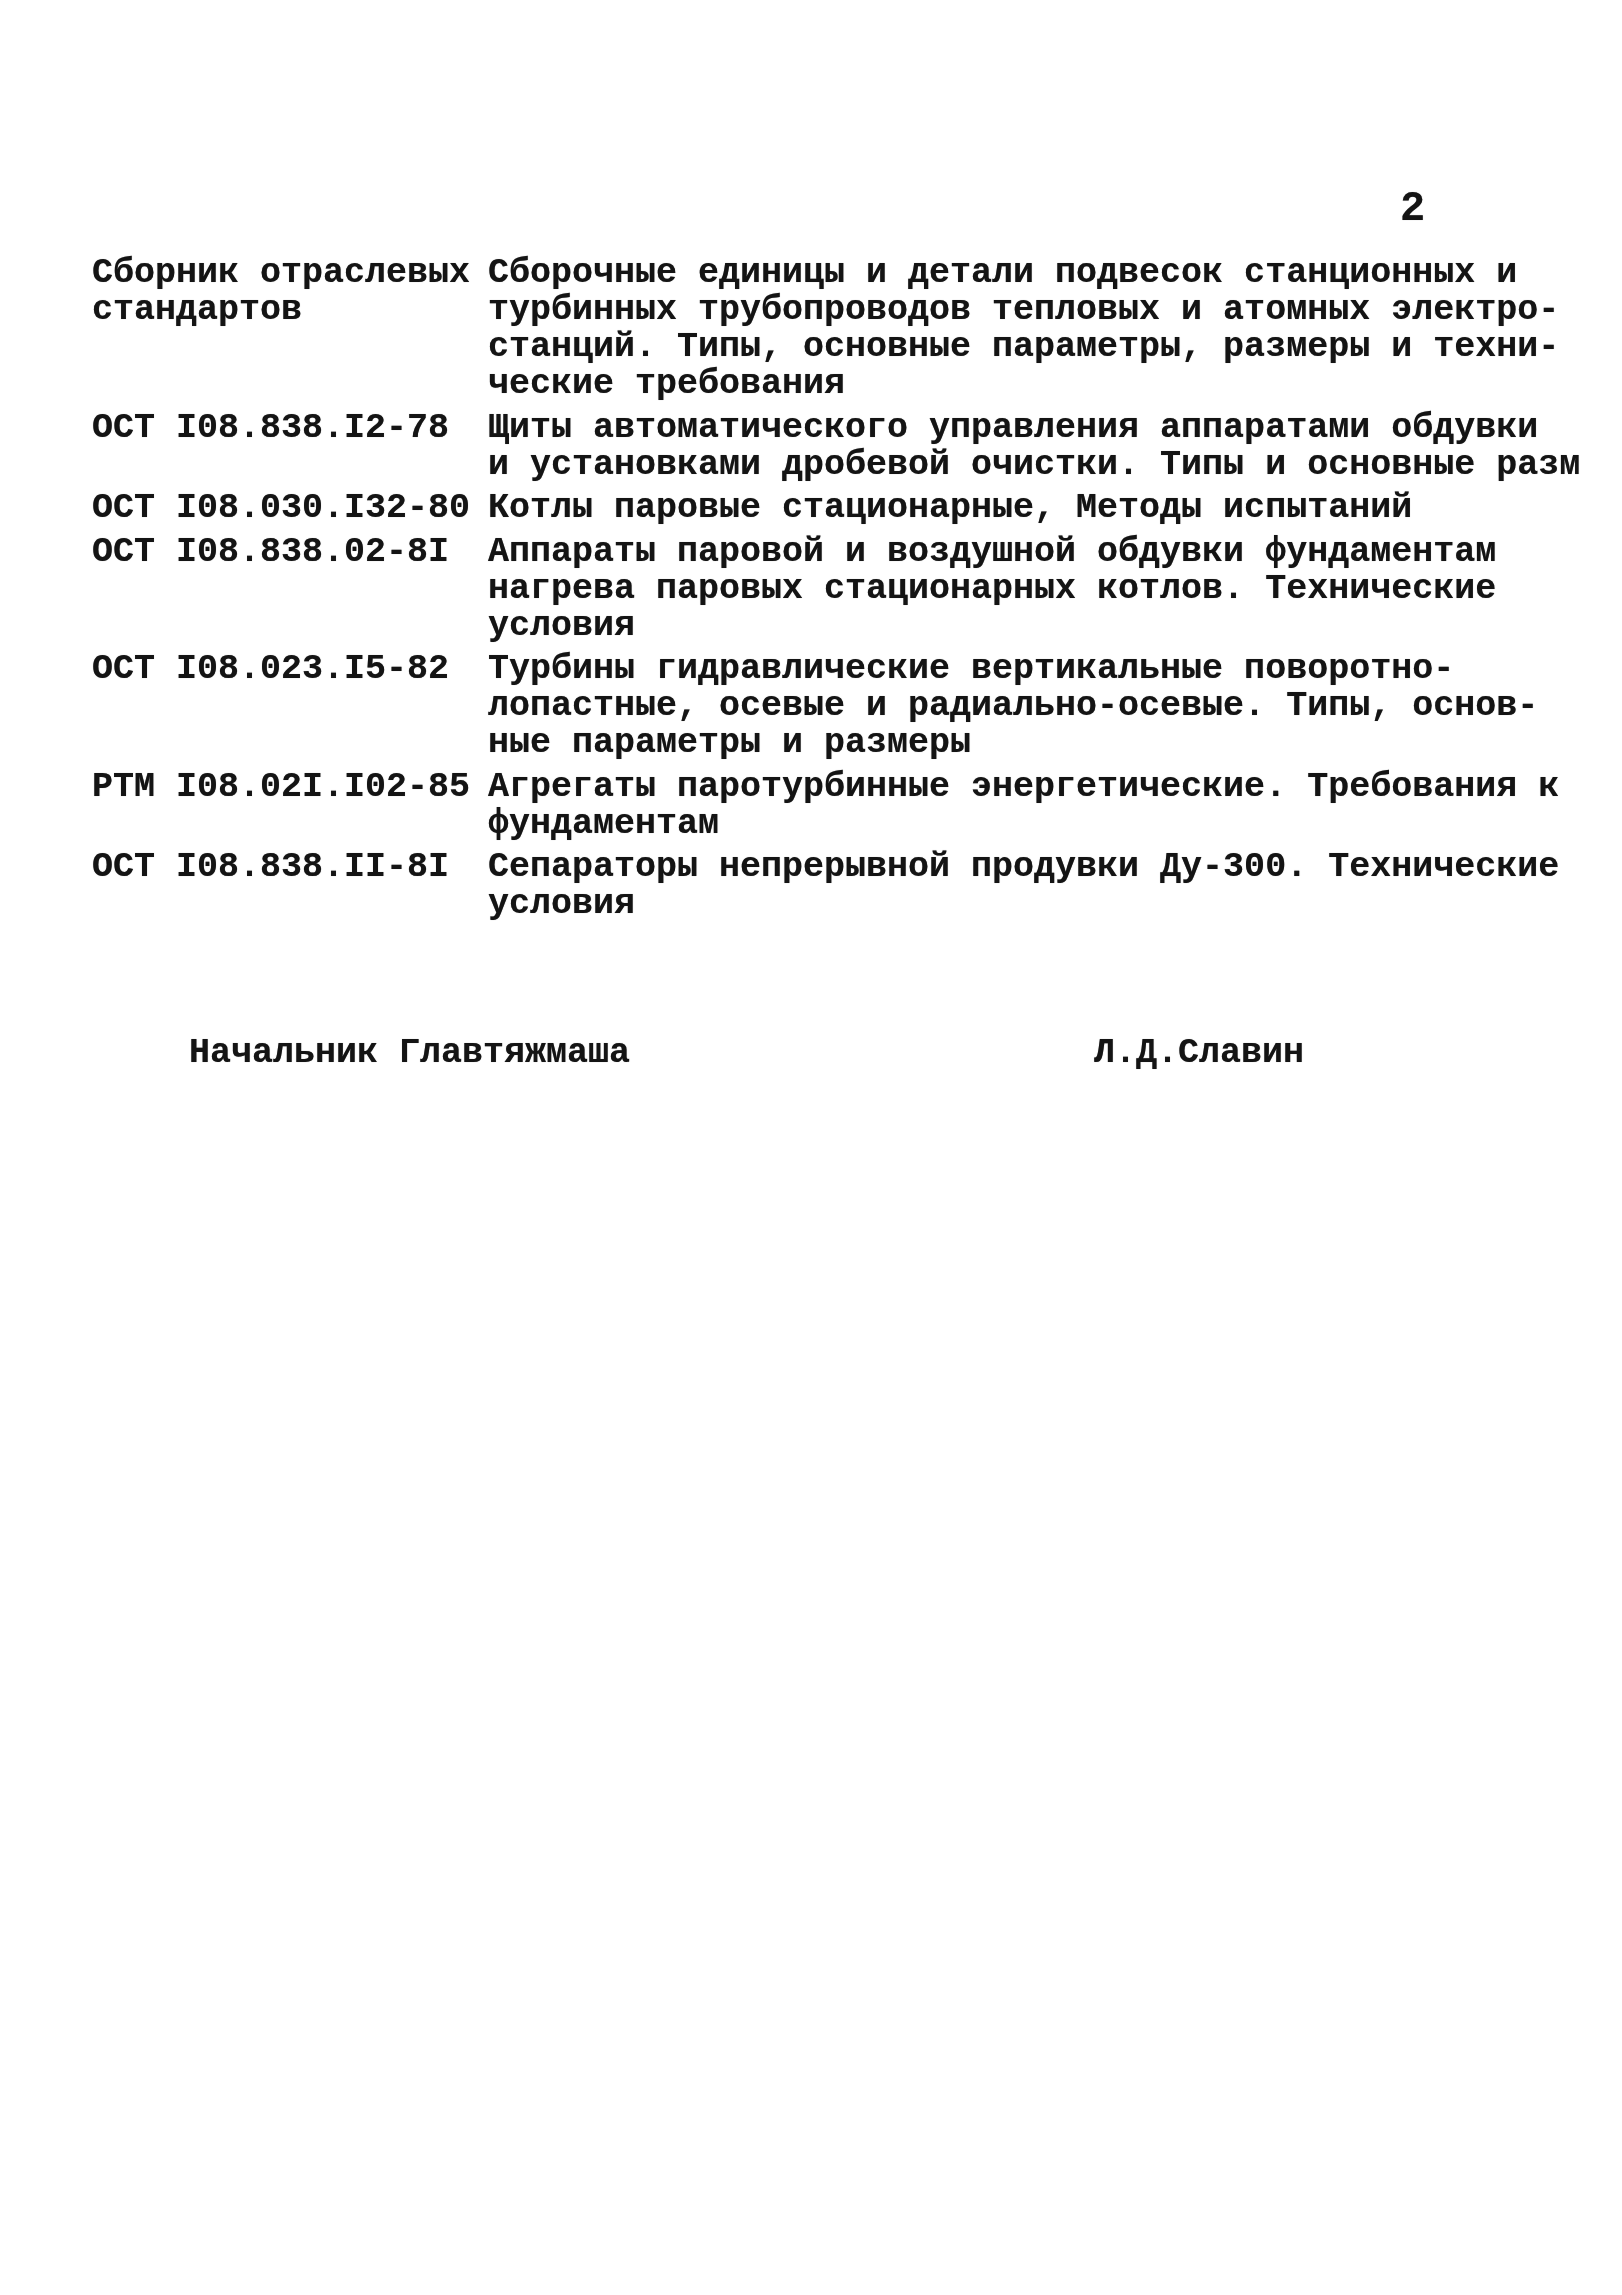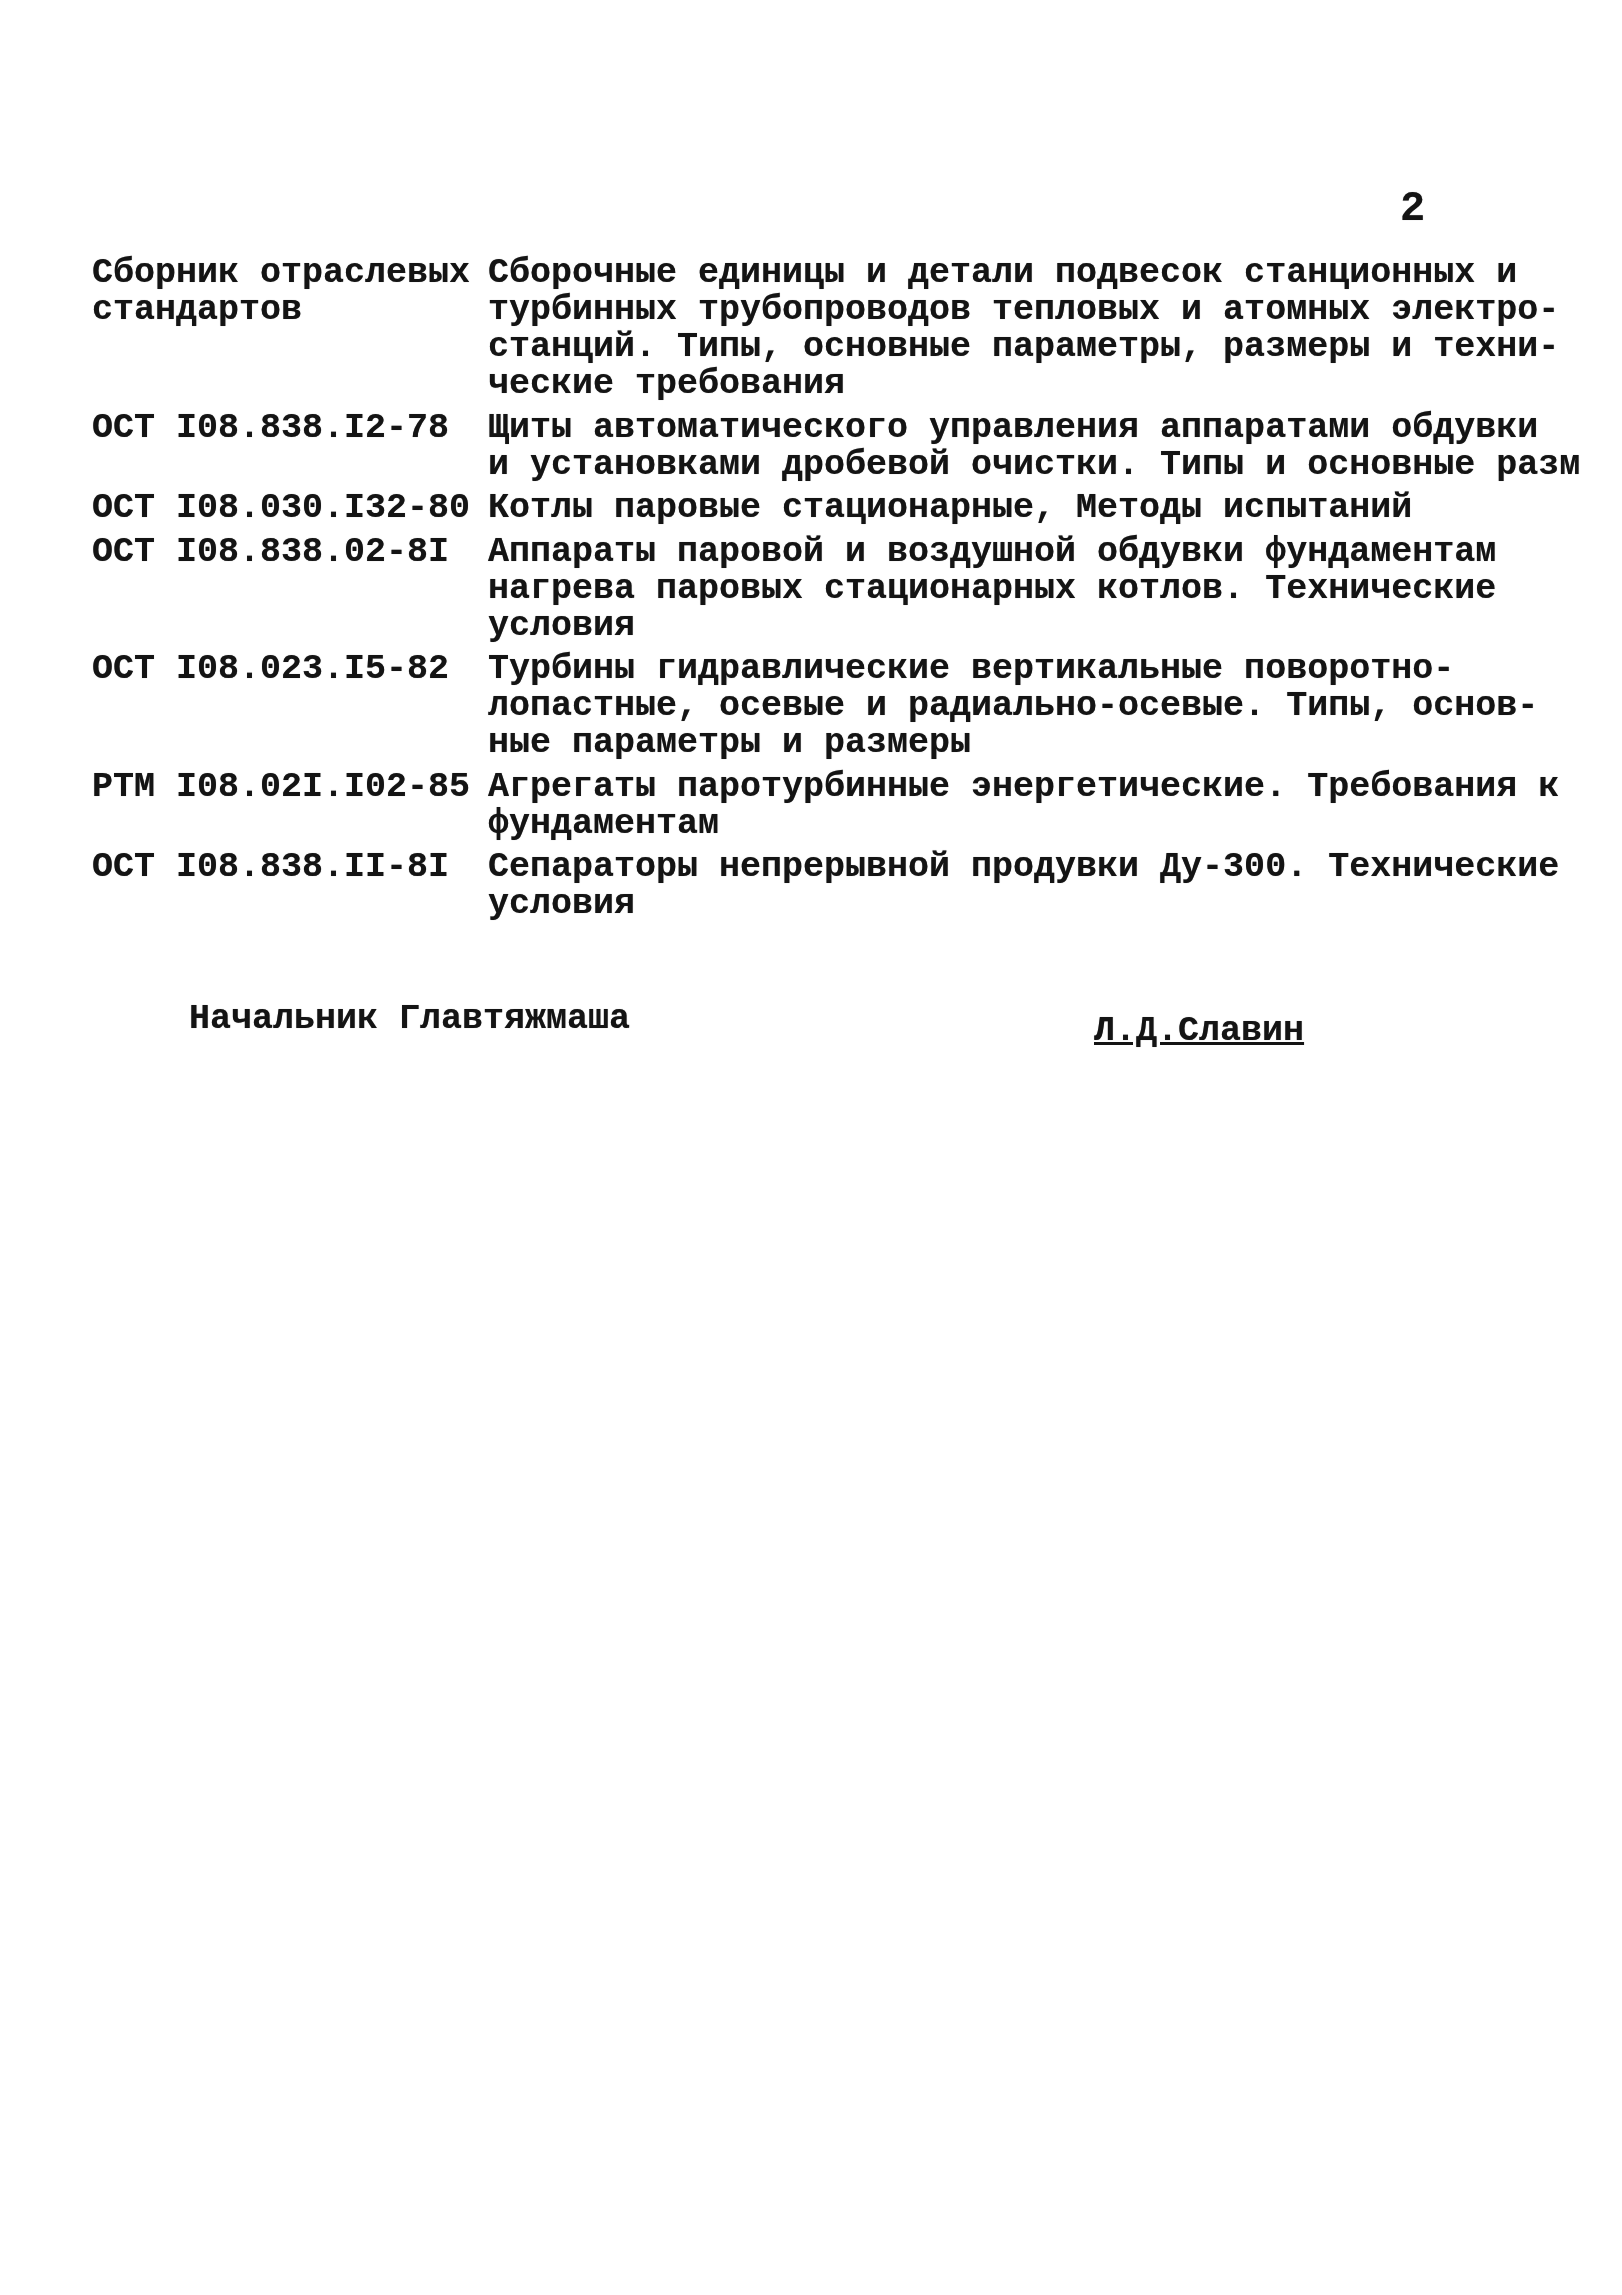--- a/index.html
+++ b/index.html
@@ -45,35 +45,34 @@
     flex: 0 0 396px;
     width: 396px;
     white-space: pre;
   }
   .desc {
     flex: 1 1 auto;
     white-space: pre;
   }
   .signature {
     position: relative;
-    margin-top: 78px;
+    margin-top: 112px;
     height: 37px;
   }
   .sig-role {
     position: absolute;
     left: 97px;
     top: 0;
     white-space: pre;
   }
   .sig-name {
     position: absolute;
     left: 1002px;
-    top: 12px;
+    top: 0;
     white-space: pre;
-    text-decoration: underline;
   }
 </style>
 </head>
 <body>
 
 <div class="page">
 
   <div class="page-number">2</div>
 
   <div class="content">

